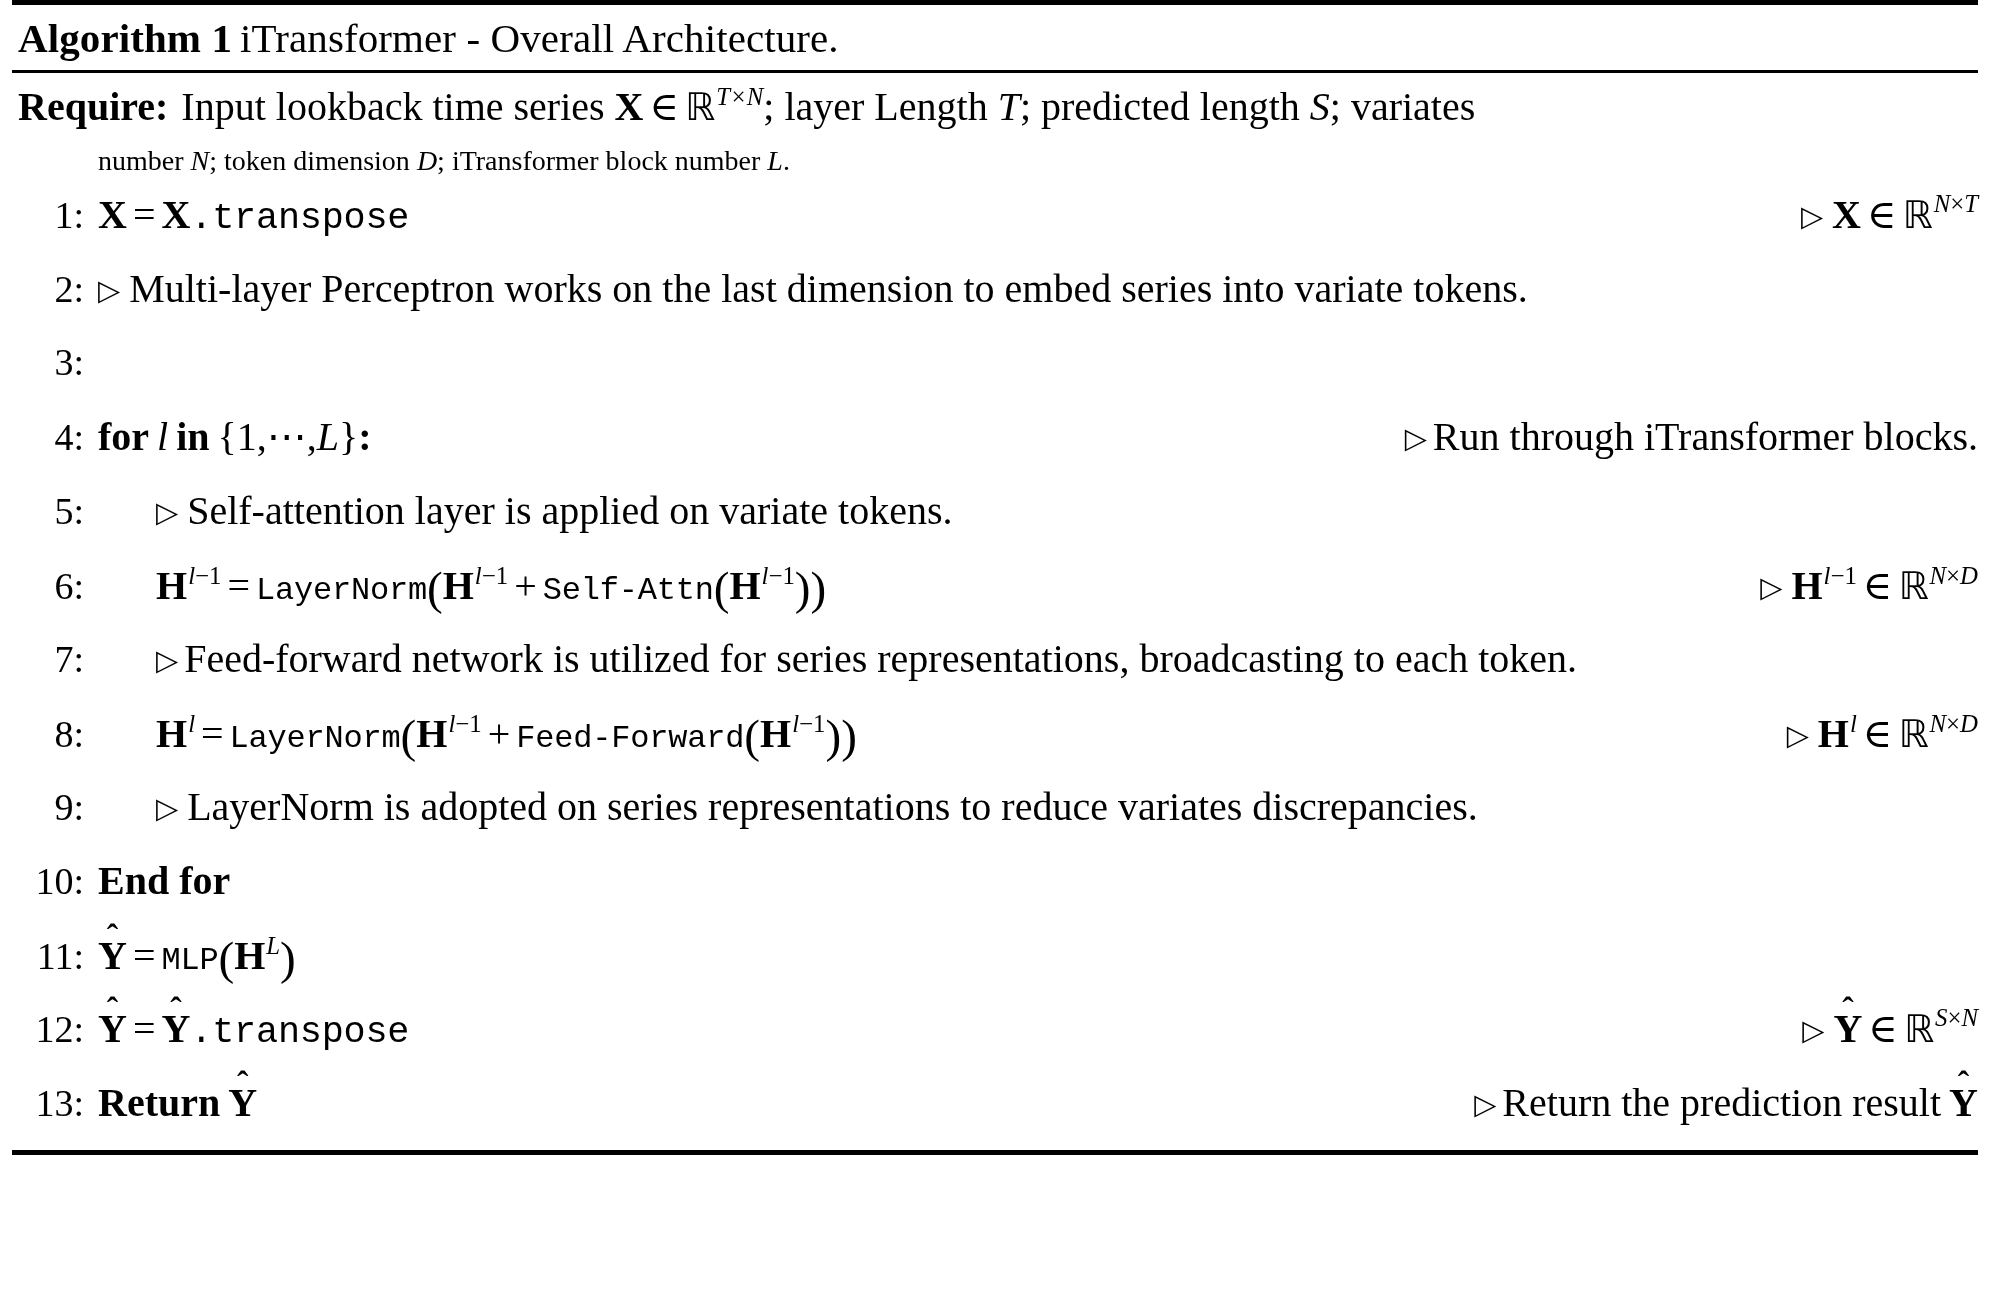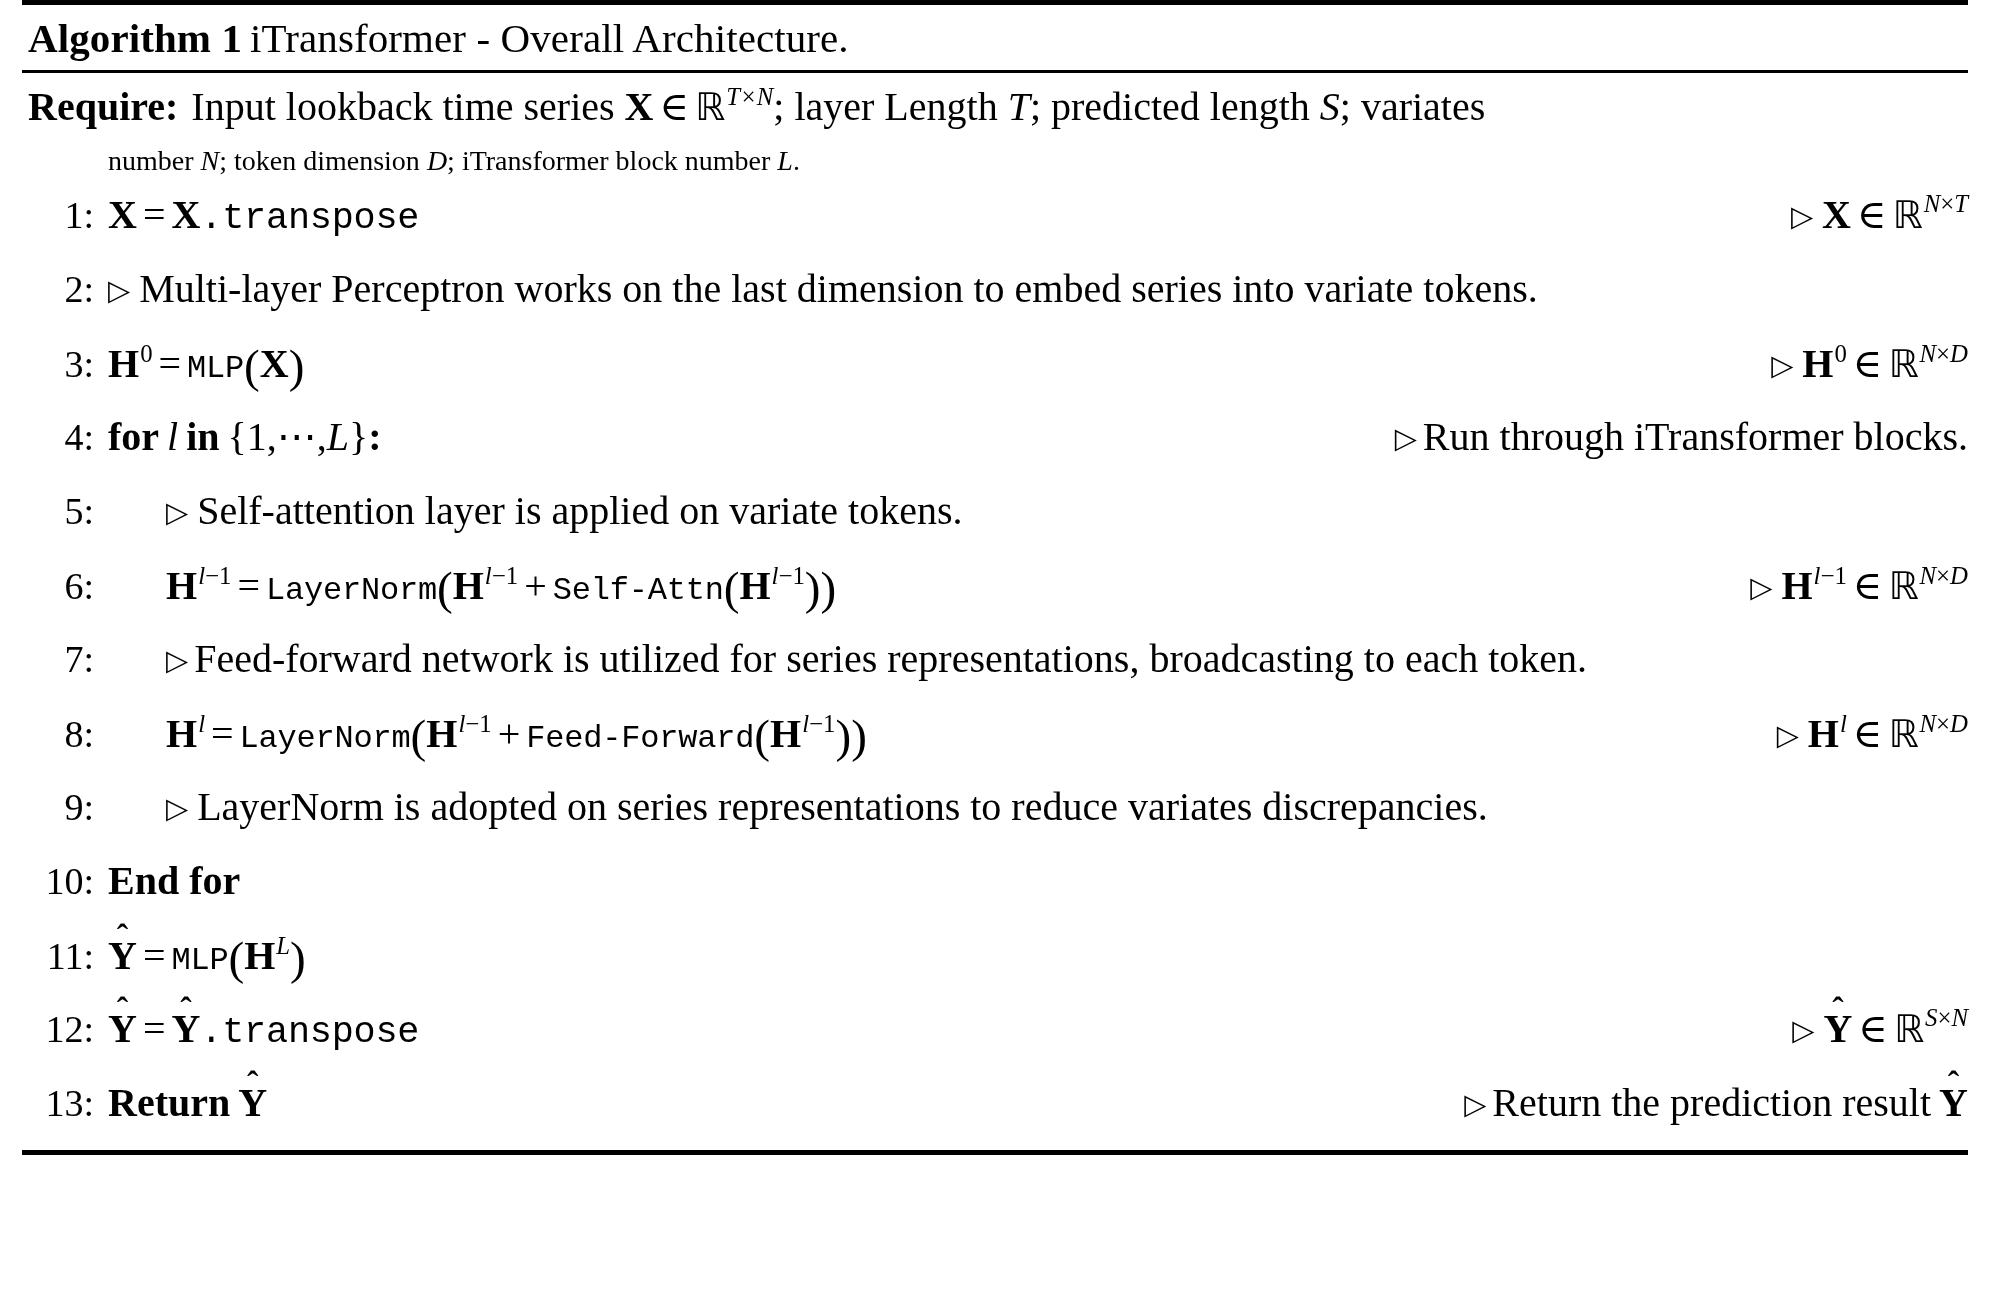--- a/index.html
+++ b/index.html
@@ -13,21 +13,21 @@
     color: #000000;
     -webkit-font-smoothing: antialiased;
   }
 
   #algorithm-figure {
     width: 1990px;
     height: 1316px;
     box-sizing: border-box;
     position: relative;
     background: #ffffff;
-    padding: 0 22px;
+    padding: 0 12px;
   }
 
   
   .rule-thick {
     height: 5px;
     background: #000000;
     width: 100%;
   }
   .rule-thin {
     height: 3px;
@@ -198,24 +198,20 @@
 
     <div class="alg-line">
       <div class="lineno">2:</div>
       <div class="content nogrow">
         <div class="stmt ind0"><span class="tri">▷</span><span>Multi-layer Perceptron works on the last dimension to embed series into variate tokens.</span></div>
       </div>
     </div>
 
     <div class="alg-line">
       <div class="lineno">3:</div>
-      <div class="content">
-        <div class="stmt ind0"><span class="mathbf">H</span><sup class="sp"><span class="rmn">0</span></sup><span class="op">=</span><span class="tt-sm">MLP</span><span class="paren-big">(</span><span class="mathbf">X</span><span class="paren-big">)</span></div>
-        <div class="cmt"><span class="tri">▷</span><span class="mathbf">H</span><sup class="sp"><span class="rmn">0</span></sup><span class="op">∈</span><span class="bb">ℝ</span><sup class="sp">N<span class="rmn">×</span>D</sup></div>
-      </div>
     </div>
 
     <div class="alg-line">
       <div class="lineno">4:</div>
       <div class="content">
         <div class="stmt ind0"><span class="bold">for</span><span class="sp-sm"></span><span class="mathit">l</span><span class="sp-sm"></span><span class="bold">in</span><span class="sp-sm"></span><span>{1,<span>⋯</span>,<span class="mathit">L</span>}</span><span class="bold">:</span></div>
         <div class="cmt"><span class="tri tri-tight">▷</span><span>Run through iTransformer blocks.</span></div>
       </div>
     </div>
 

